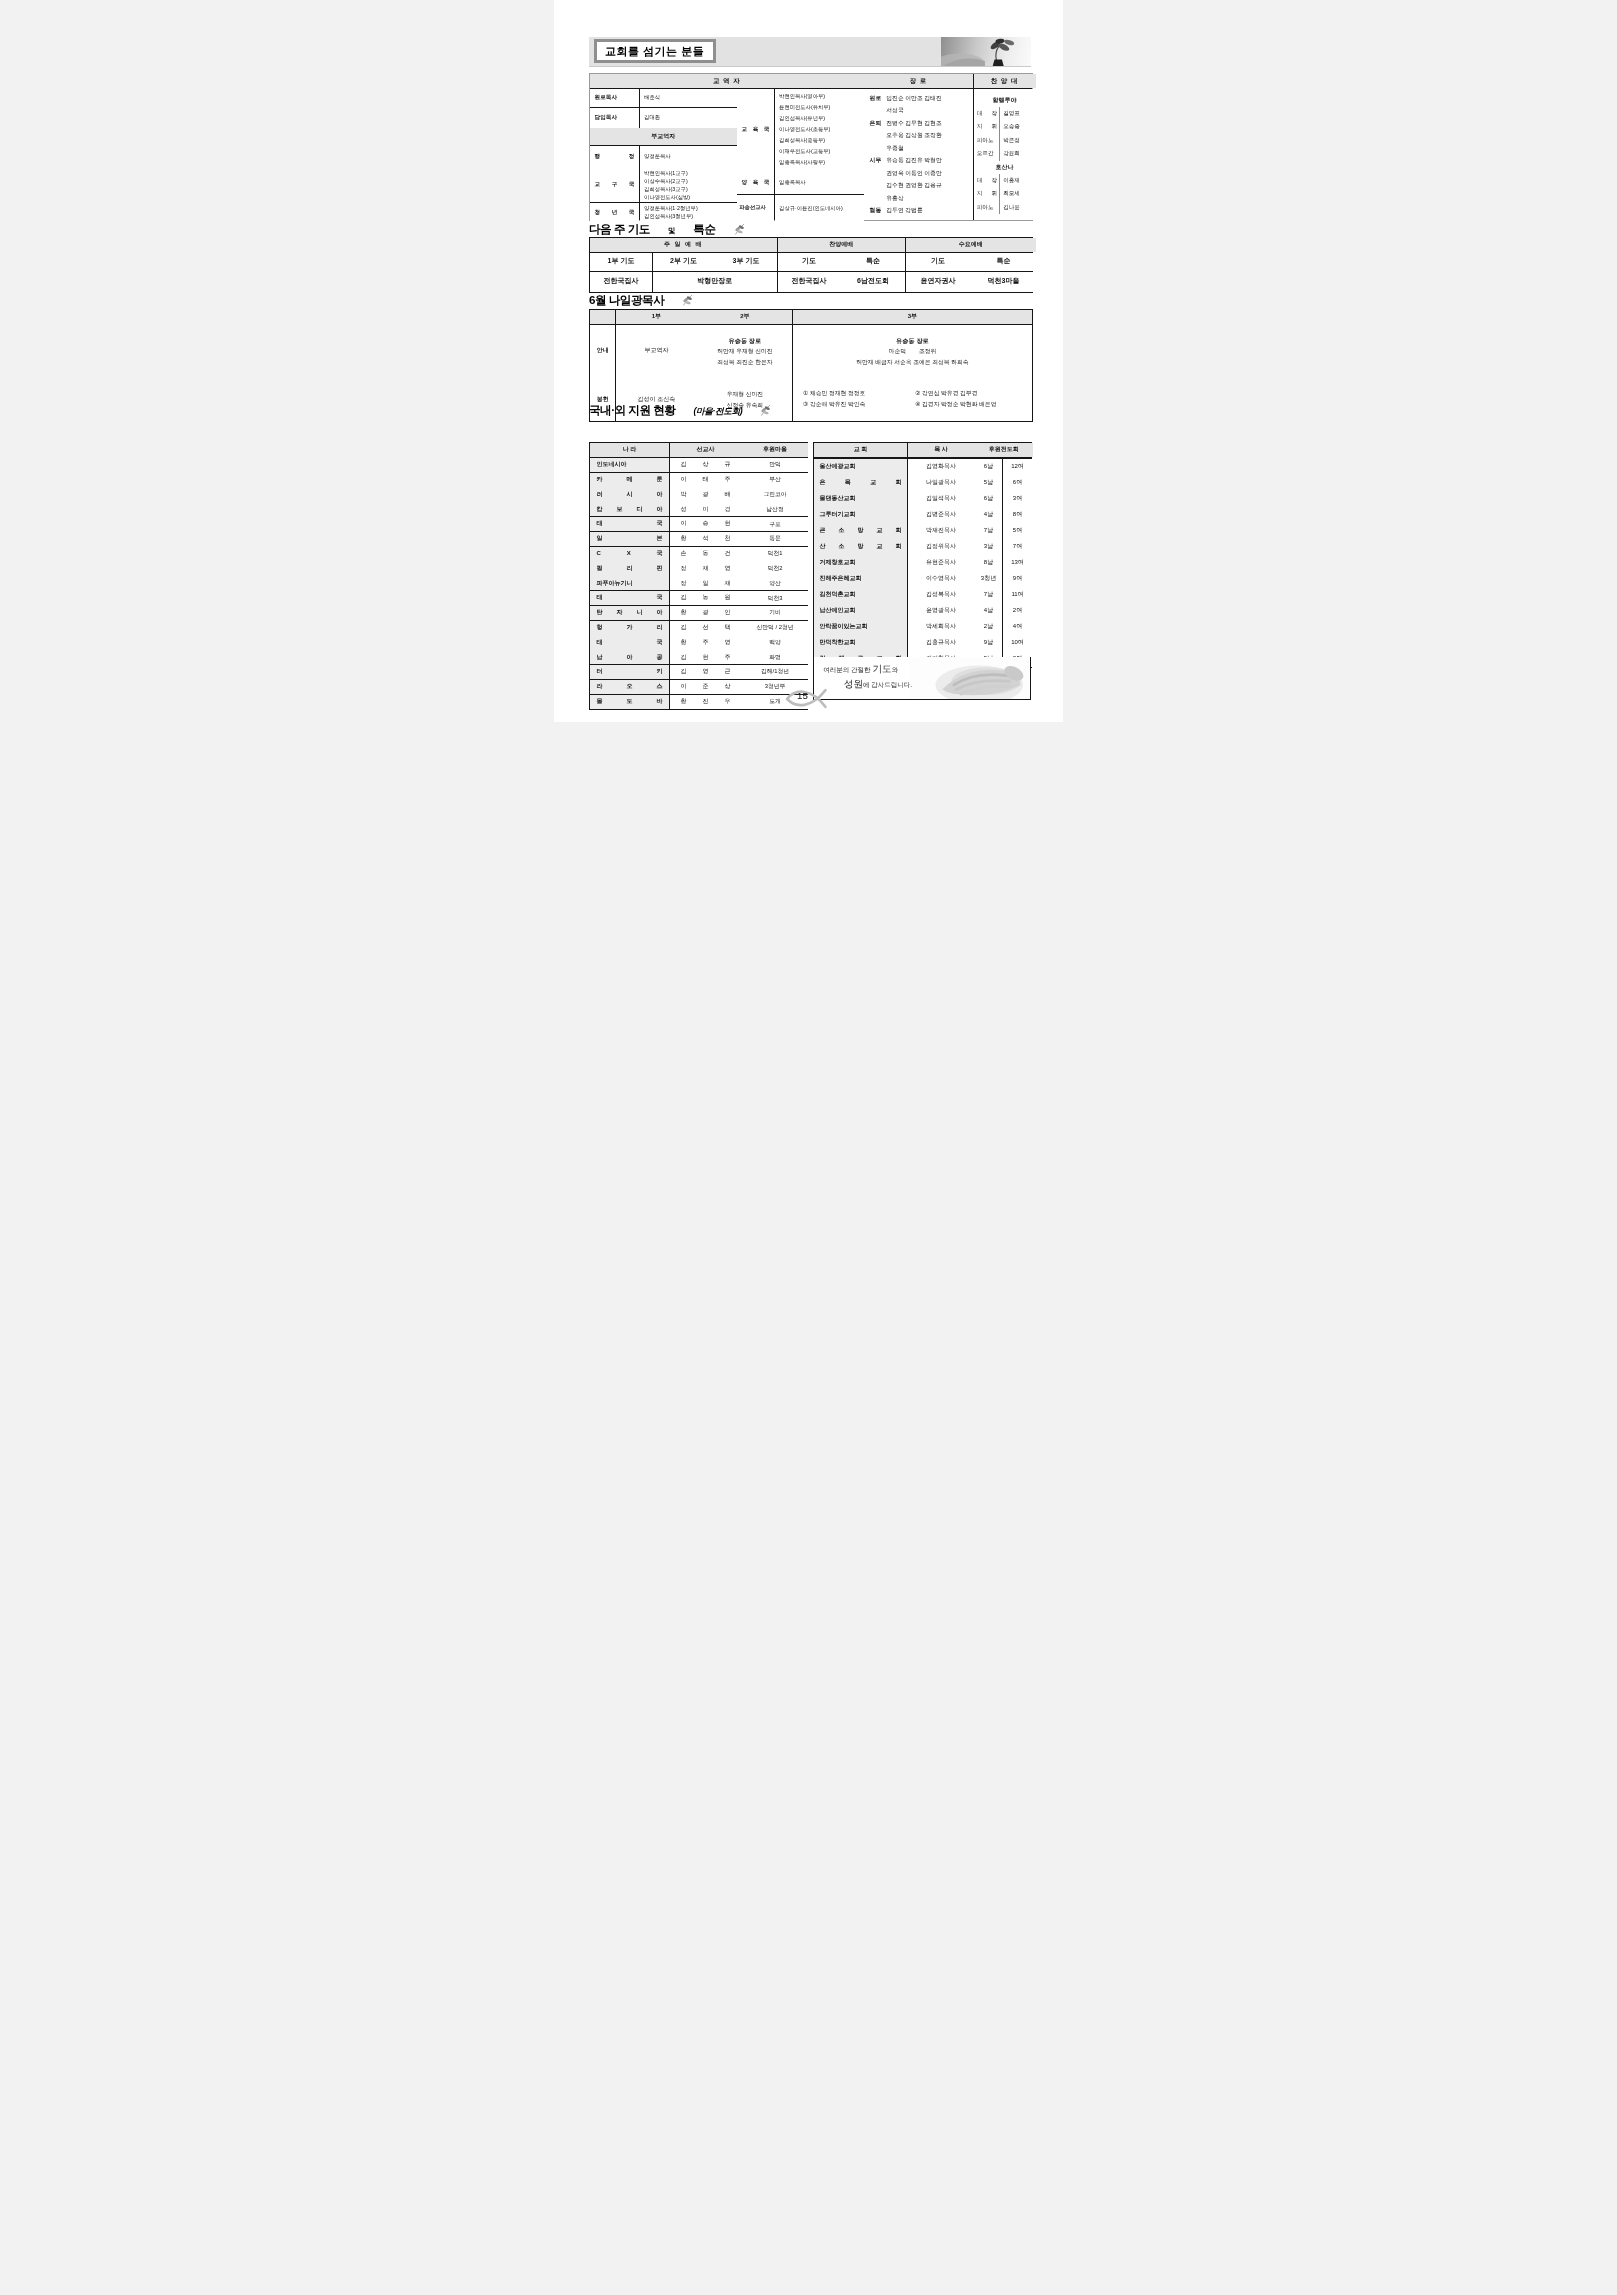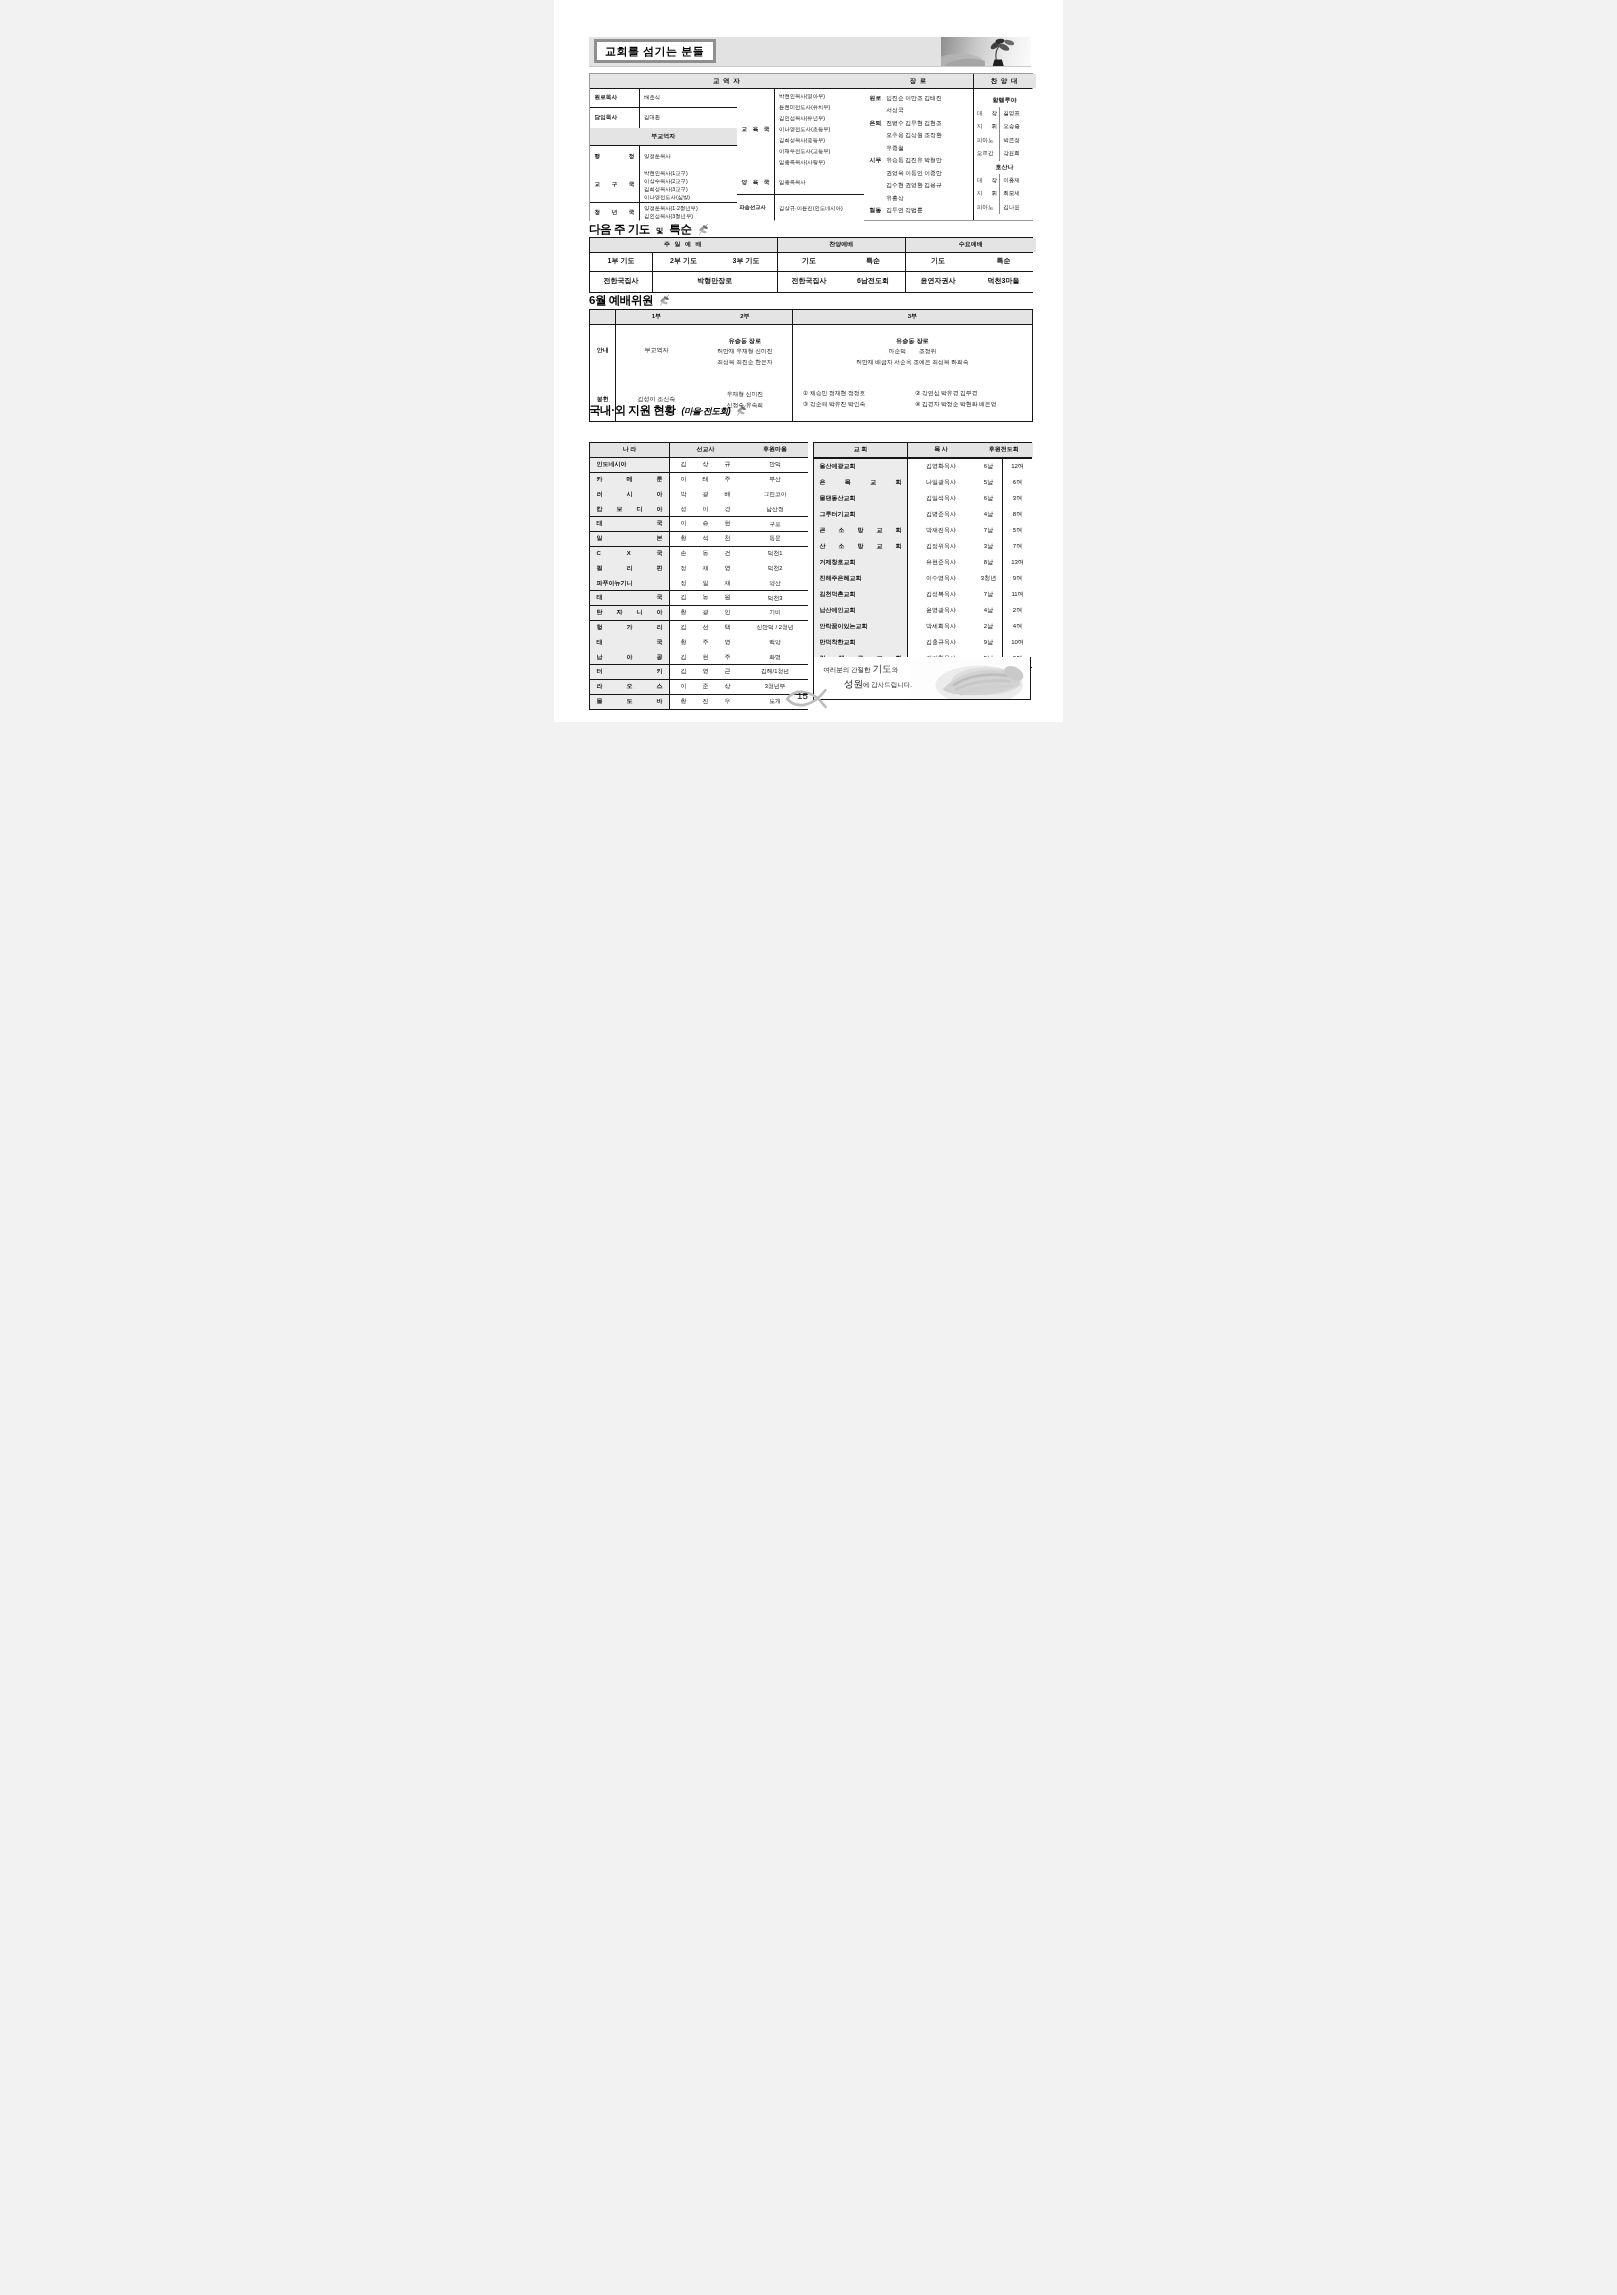--- a/index.html
+++ b/index.html
@@ -32,21 +32,21 @@
   .lines div{line-height:8px;}
   .linesEdu div{line-height:11px;}
   .elders-cell{flex-direction:column;align-items:stretch;justify-content:center;padding:1.9px 2.8px 1.9px 5.6px;}
   .elder-line{display:flex;line-height:12.5px;font-size:5.8px;text-align:left;}
   .elder-label{width:16.7px;flex:0 0 16.7px;font-weight:bold;}
   .choir-cell{flex-direction:column;align-items:stretch;justify-content:center;padding:0.9px 3.2px;}
   .choir-title{font-weight:bold;font-size:6px;text-align:center;line-height:13px;}
   .choir-row{display:flex;align-items:center;line-height:13.4px;font-size:5.6px;}
   .choir-role{display:block;width:20.4px;flex:0 0 20.4px;text-align:justify;text-align-last:justify;border-right:0.5px solid #8a8a8a;padding-right:2.3px;margin-right:2.8px;}
   
-  .stitle{position:absolute;left:35px;font-weight:bold;color:#000;display:flex;align-items:baseline;gap:6px;}
+  .stitle{position:absolute;left:35px;font-weight:bold;color:#000;display:flex;align-items:baseline;gap:18px;}
   .stitle .big{font-size:11.6px;letter-spacing:-0.5px;}
   .stitle .small{font-size:7.4px;}
   .stitle .suffix{font-size:8.8px;letter-spacing:-0.5px;font-style:italic;}
   .leafwrap{position:relative;top:1.9px;}
   
   .t2{left:35px;top:237px;width:442px;border:0.9px solid #161616;grid-template-columns:62px 62px 62px 63px 64px 65px 65px;grid-template-rows:14px 18.5px 20px;}
   .t2 .sub{font-size:7px;font-weight:bold;}
   .t2 .val{font-size:7px;font-weight:bold;}
   
   .t3{left:35px;top:309px;width:442px;border:0.9px solid #161616;grid-template-columns:25.4px 81px 95px 1fr;grid-template-rows:14px 53px 43px;}
@@ -287,21 +287,21 @@
     <div class="c sub">특순</div>
     <div class="c val">전한국집사</div>
     <div class="c val" style="grid-column:2/4">박형만장로</div>
     <div class="c val">전한국집사</div>
     <div class="c val">6남전도회</div>
     <div class="c val">윤연자권사</div>
     <div class="c val">덕천3마을</div>
   </div>
 
   <div class="stitle" style="top:292px">
-    <span class="big">6월 예배위원</span>
+    <span class="big">6월 나일광목사</span>
     <span class="leafwrap">
       <svg width="11" height="12" viewBox="0 0 24 26">
           <path d="M3 25 C 9 16, 14 9, 22 2" stroke="#8a8a8a" stroke-width="1.6" fill="none"></path>
           <ellipse cx="8" cy="13" rx="6" ry="3" fill="#9a9a9a" transform="rotate(-40 8 13)"></ellipse>
           <ellipse cx="16" cy="9" rx="6" ry="3" fill="#6f6f6f" transform="rotate(25 16 9)"></ellipse>
           <ellipse cx="13" cy="19" rx="6" ry="3" fill="#b2b2b2" transform="rotate(15 13 19)"></ellipse>
         </svg>
     </span>
   </div>
 

